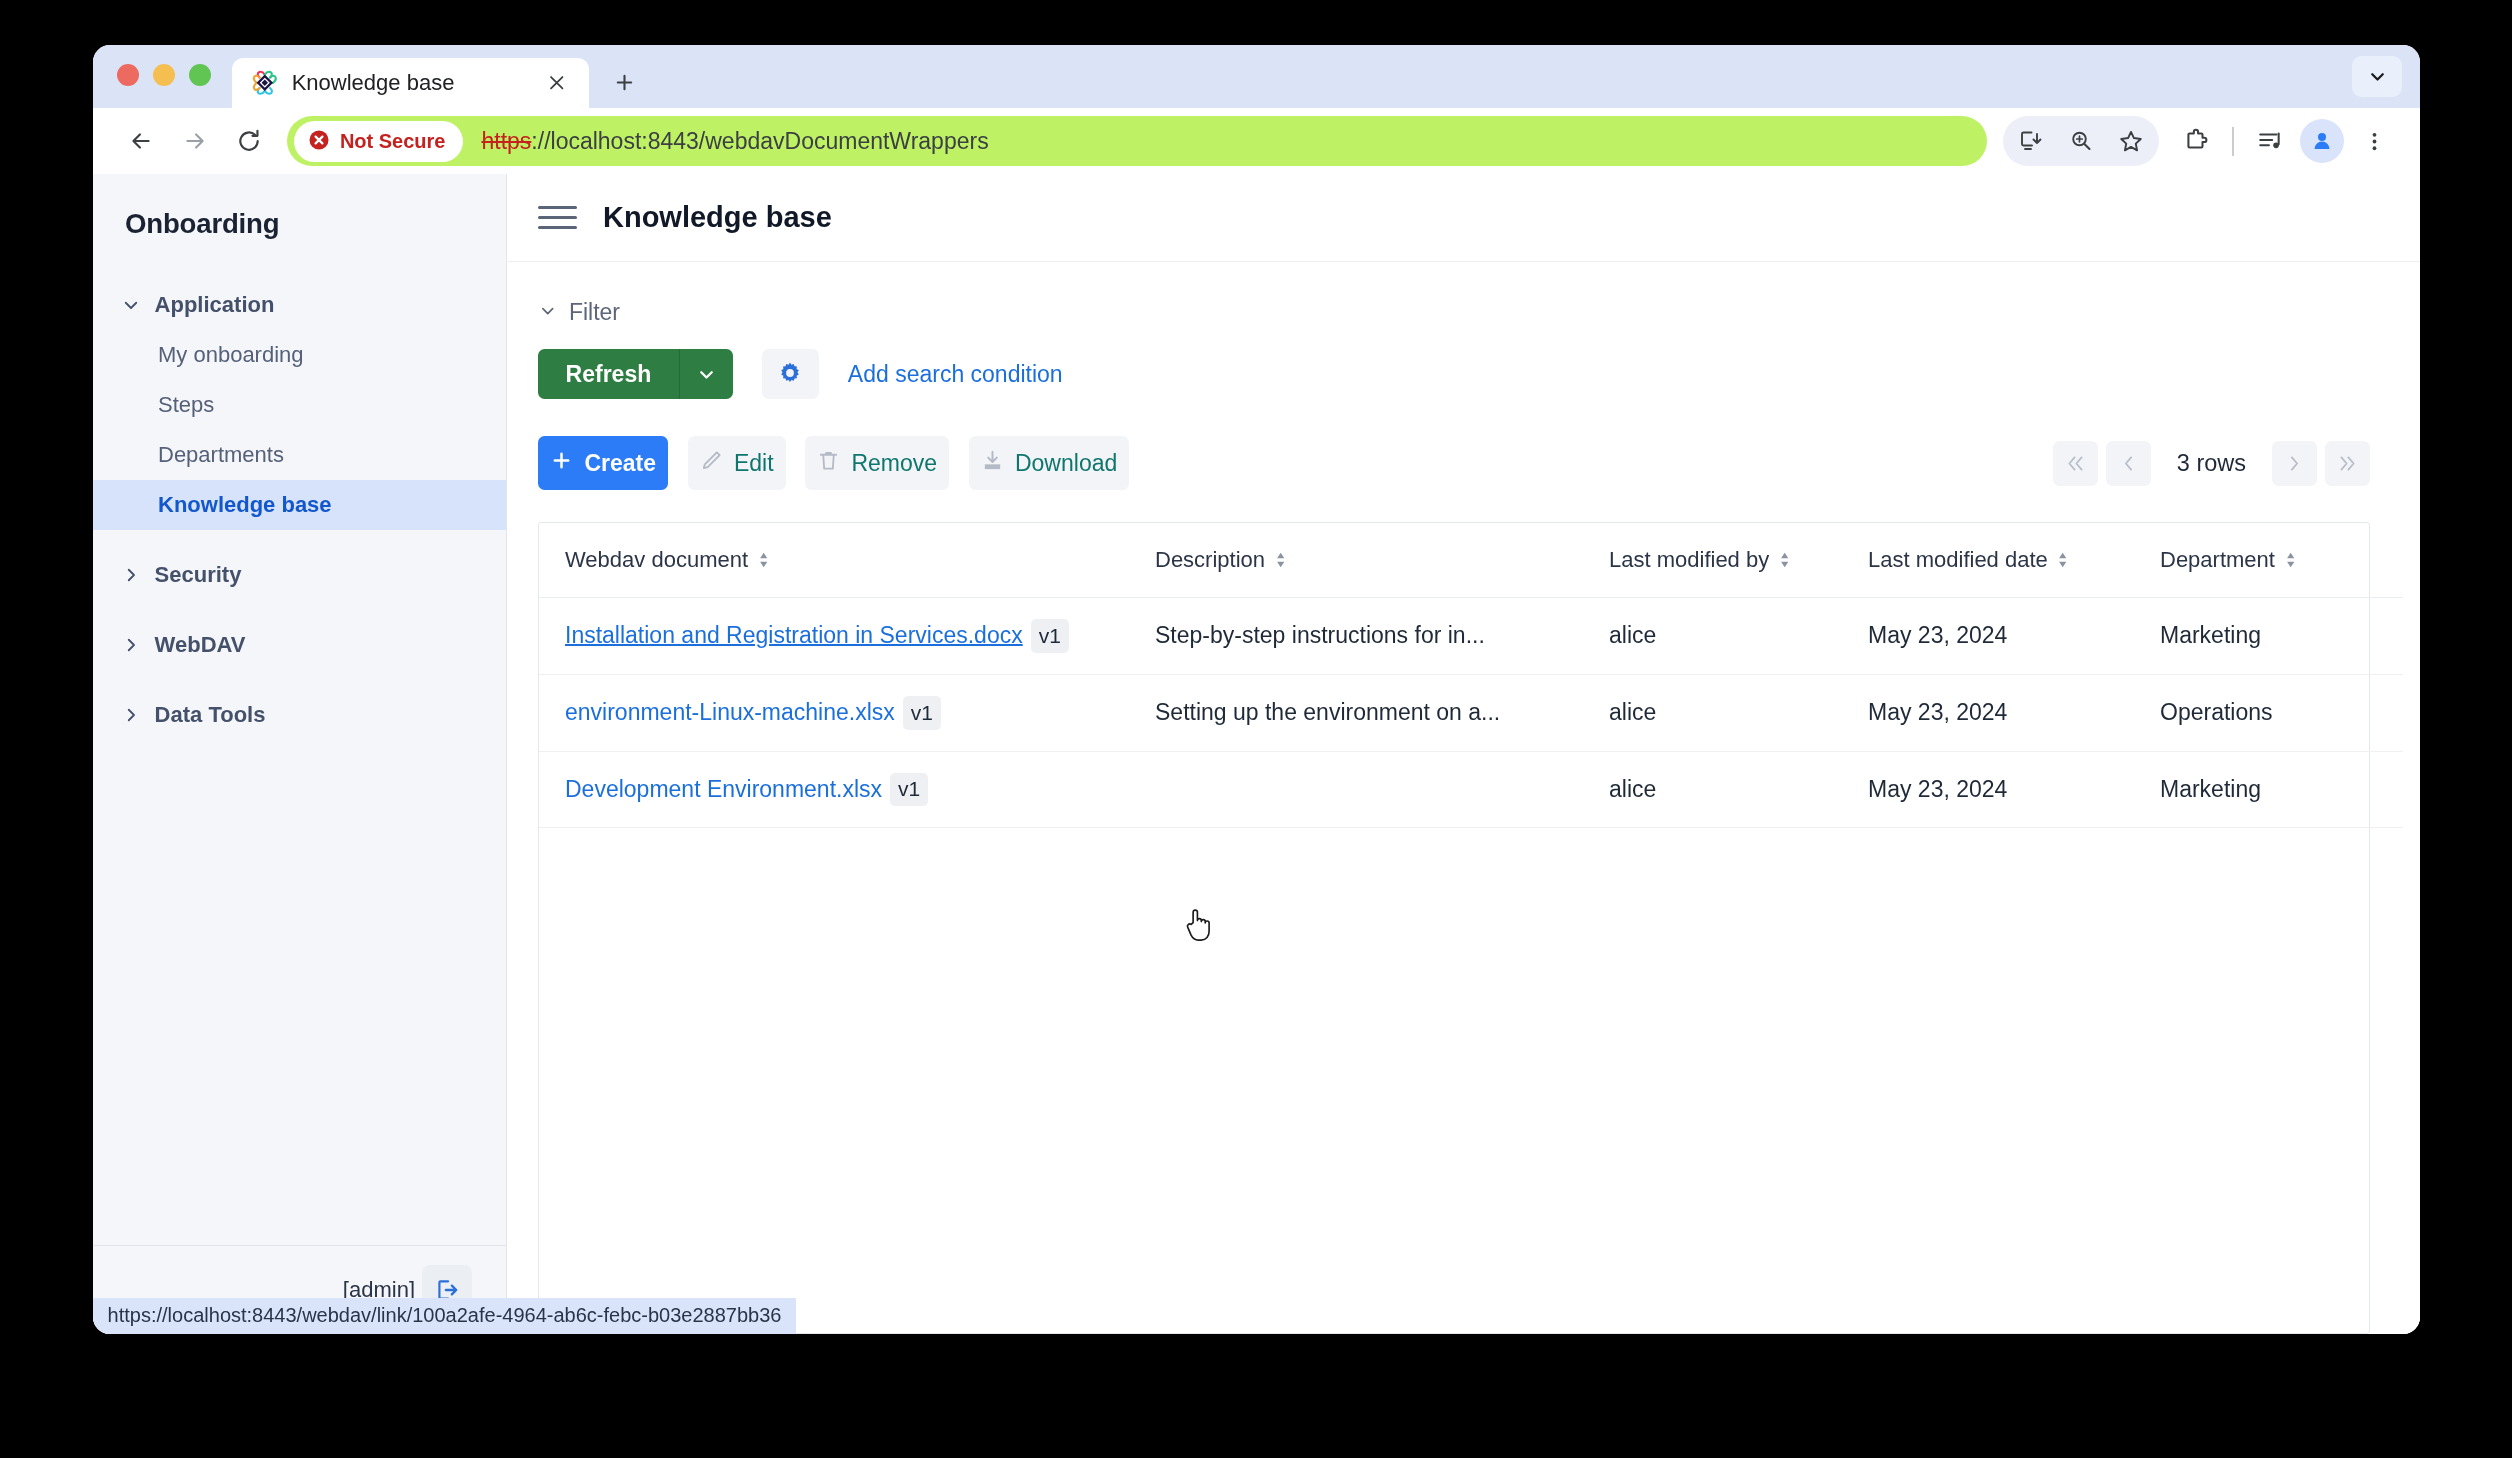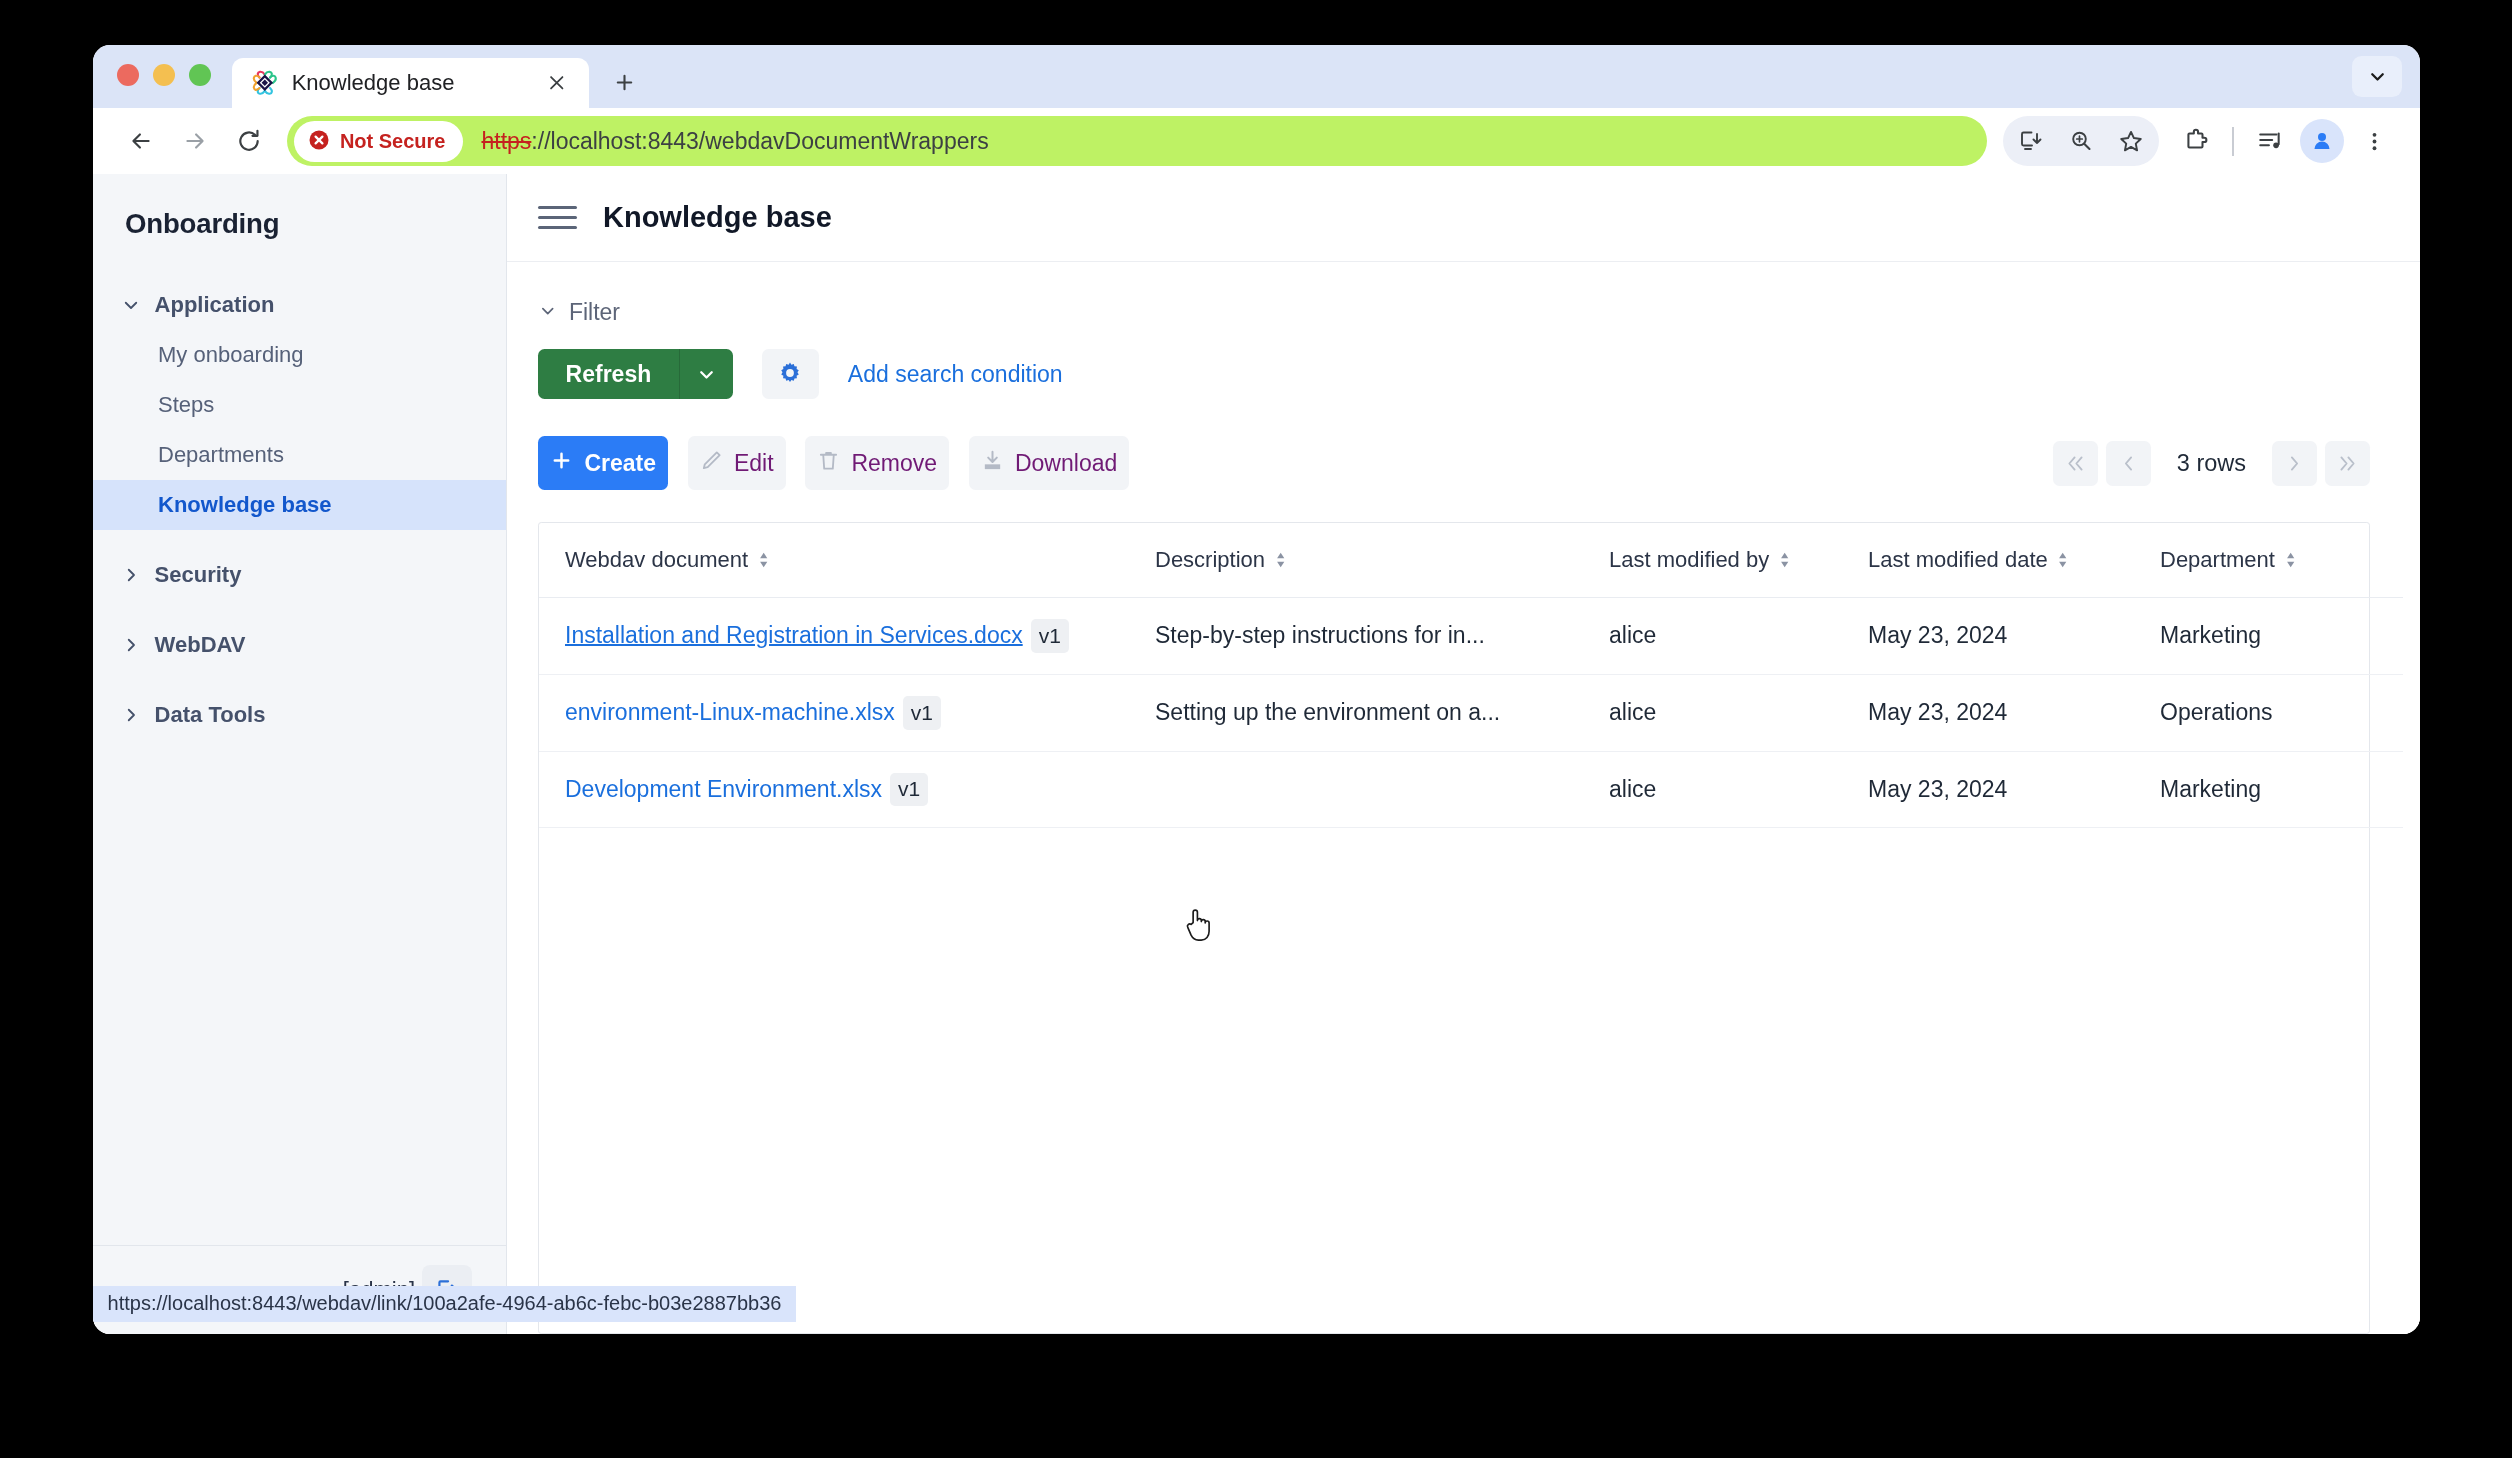--- a/index.html
+++ b/index.html
@@ -299,21 +299,21 @@
   .btn {
     height: 54px;
     display: flex; align-items: center;
     gap: 11.4px;
     padding: 0 12px;
     border-radius: 6.5px;
     font-size: 23px;
     margin-right: 19.5px;
   }
   .btn.primary { background: #2b7cf6; color: #ffffff; font-weight: bold; }
-  .btn.disabled { background: #f2f4f7; color: #701a75; justify-content: center; }
+  .btn.disabled { background: #f2f4f7; color: #0f766e; justify-content: center; }
   .pager { margin-left: auto; display: flex; align-items: center; gap: 8px; }
   .pg-btn {
     width: 45px; height: 45px;
     background: #f2f4f7;
     border-radius: 6.5px;
     display: flex; align-items: center; justify-content: center;
     color: #b9bfca; font-size: 24px;
   }
   .rows-count { font-size: 23.5px; color: #1f2937; padding: 0 18px; white-space: nowrap; }
 
@@ -364,21 +364,21 @@
   }
   .col-doc   { width: 616px; }
   .col-desc  { width: 454px; }
   .col-by    { width: 259px; }
   .col-date  { width: 292px; }
   .col-dept  { width: 243px; }
 
   
   .status-bar {
     position: absolute;
-    left: 0; bottom: 12px;
+    left: 0; bottom: 0;
     background: #d9e4fb;
     padding: 5.7px 14.6px 7.3px 14.6px;
     font-size: 20px;
     color: #2a3448;
     white-space: nowrap;
     z-index: 40;
   }
 
   
   .cursor {

